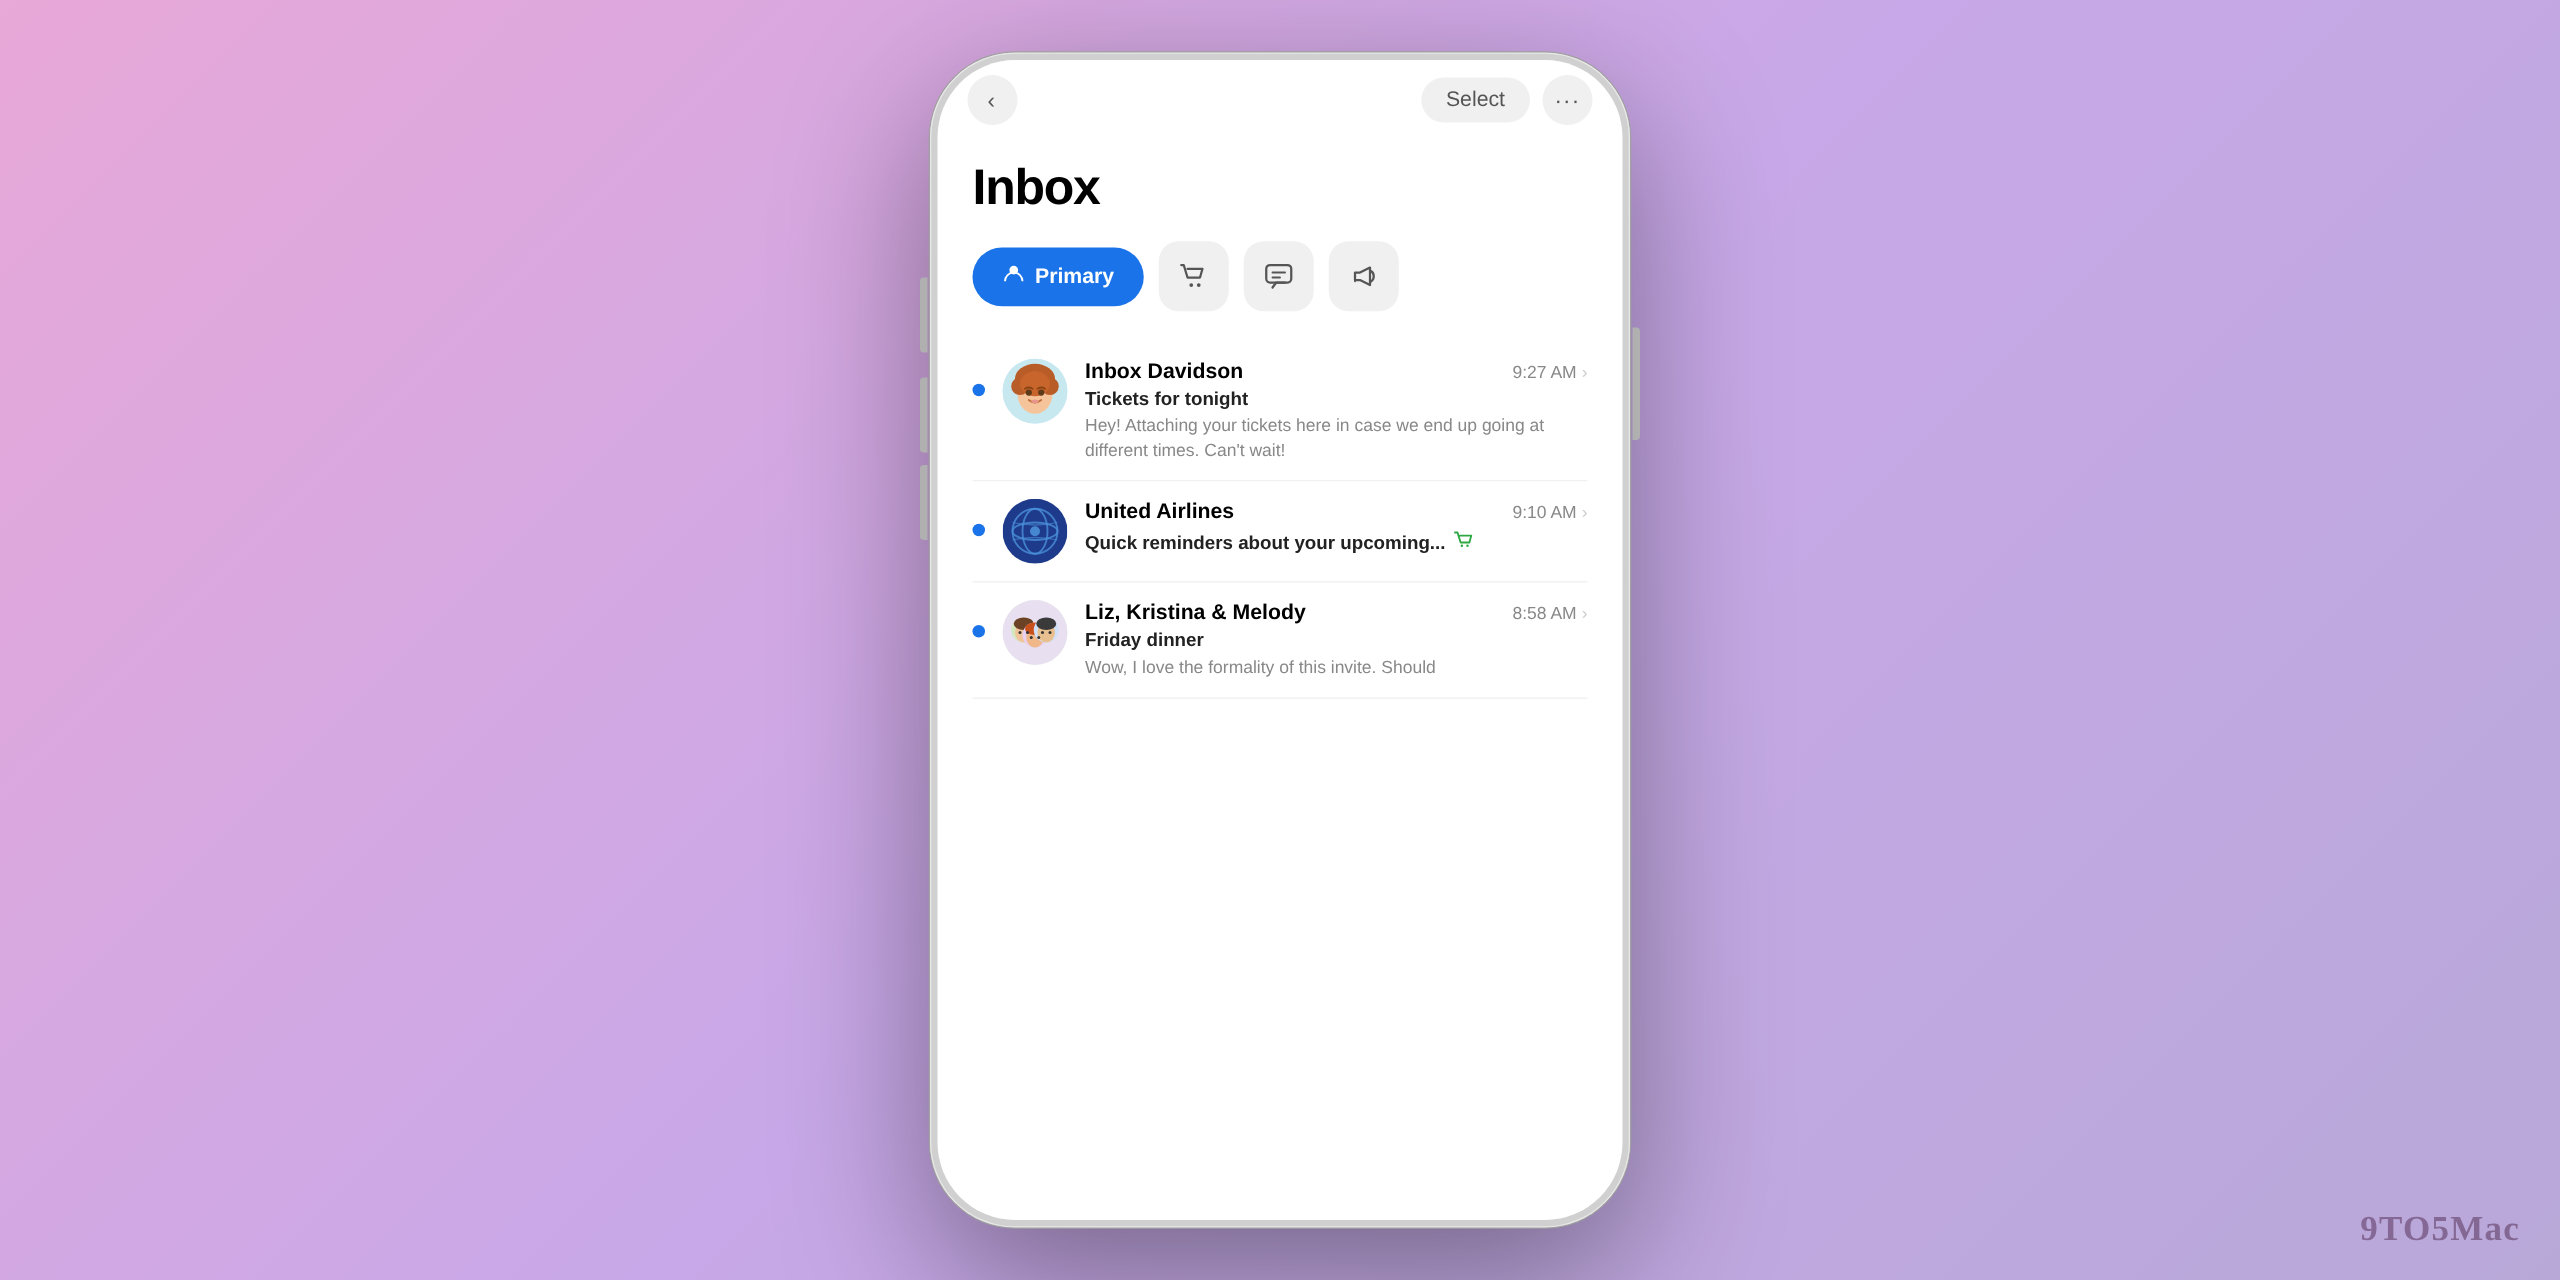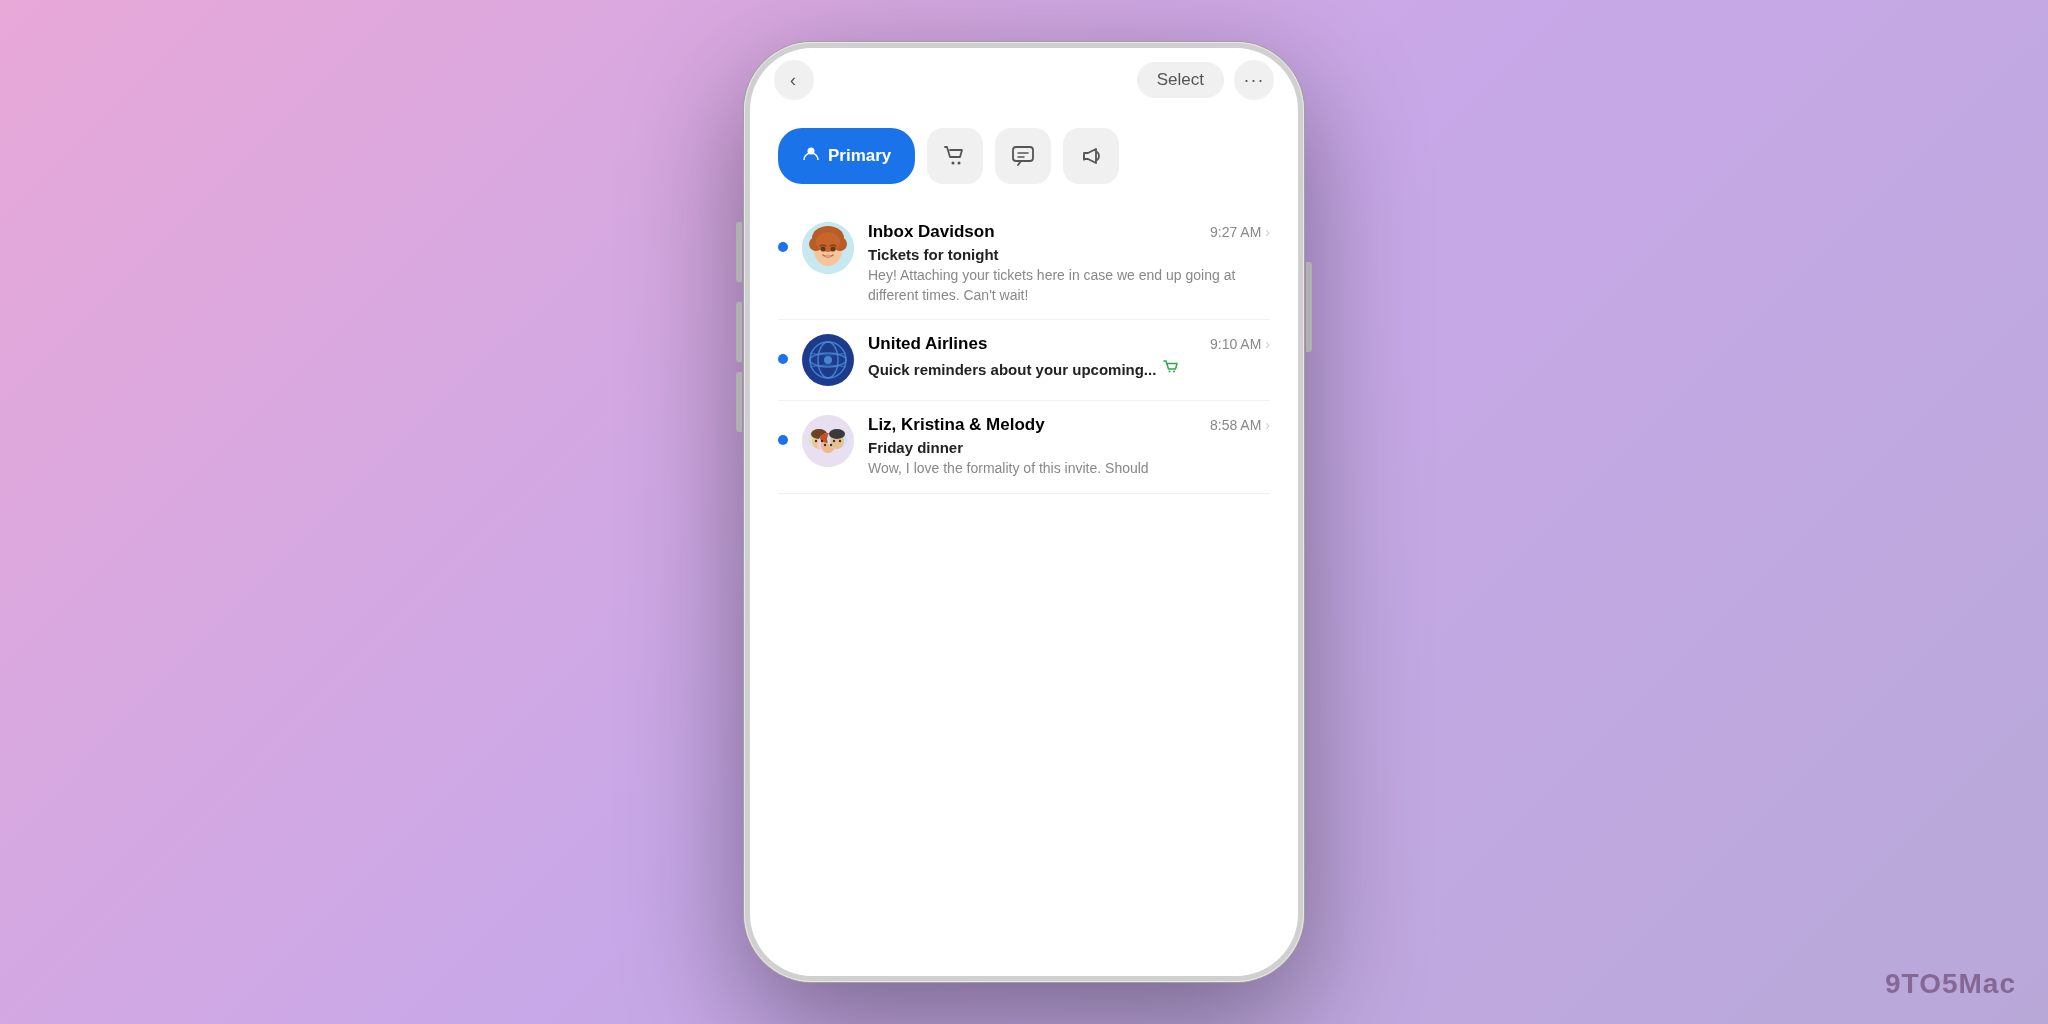--- a/index.html
+++ b/index.html
@@ -17,20 +17,21 @@
     }
 
     .watermark {
       position: absolute;
       bottom: 24px;
       right: 32px;
       color: rgba(80, 40, 80, 0.5);
       font-size: 28px;
       font-weight: 700;
       letter-spacing: 1px;
+      font-family: Liberation Serif, serif;
     }
 
     
     .phone-shell {
       width: 560px;
       height: 940px;
       background: #d0d0d0;
       border-radius: 68px;
       padding: 6px;
       box-shadow:
@@ -221,20 +222,21 @@
       color: #000;
       margin-bottom: 20px;
       letter-spacing: -1px;
     }
 
     
     .category-tabs {
       display: flex;
       gap: 12px;
       margin-bottom: 24px;
+      align-items: center;
     }
 
     .tab-primary {
       background: #1a73e8;
       border-radius: 24px;
       padding: 12px 24px;
       display: flex;
       align-items: center;
       gap: 8px;
       cursor: pointer;
@@ -389,20 +391,21 @@
         </div>
         <div class="nav-right-actions">
           <button class="select-btn">Select</button>
           <div class="more-btn">
             <span>···</span>
           </div>
         </div>
       </div>
 
       <div class="content">
+        <div class="inbox-title">Inbox</div>
 
         <div class="category-tabs">
 
           <div class="tab-primary">
             <span class="tab-primary-icon">
               <svg width="18" height="18" viewBox="0 0 18 18" fill="white">
                 <circle cx="9" cy="6" r="3.5"></circle>
                 <path d="M2 15c0-3.87 3.13-7 7-7s7 3.13 7 7" stroke="white" stroke-width="1.5" fill="none"></path>
               </svg>
             </span>

